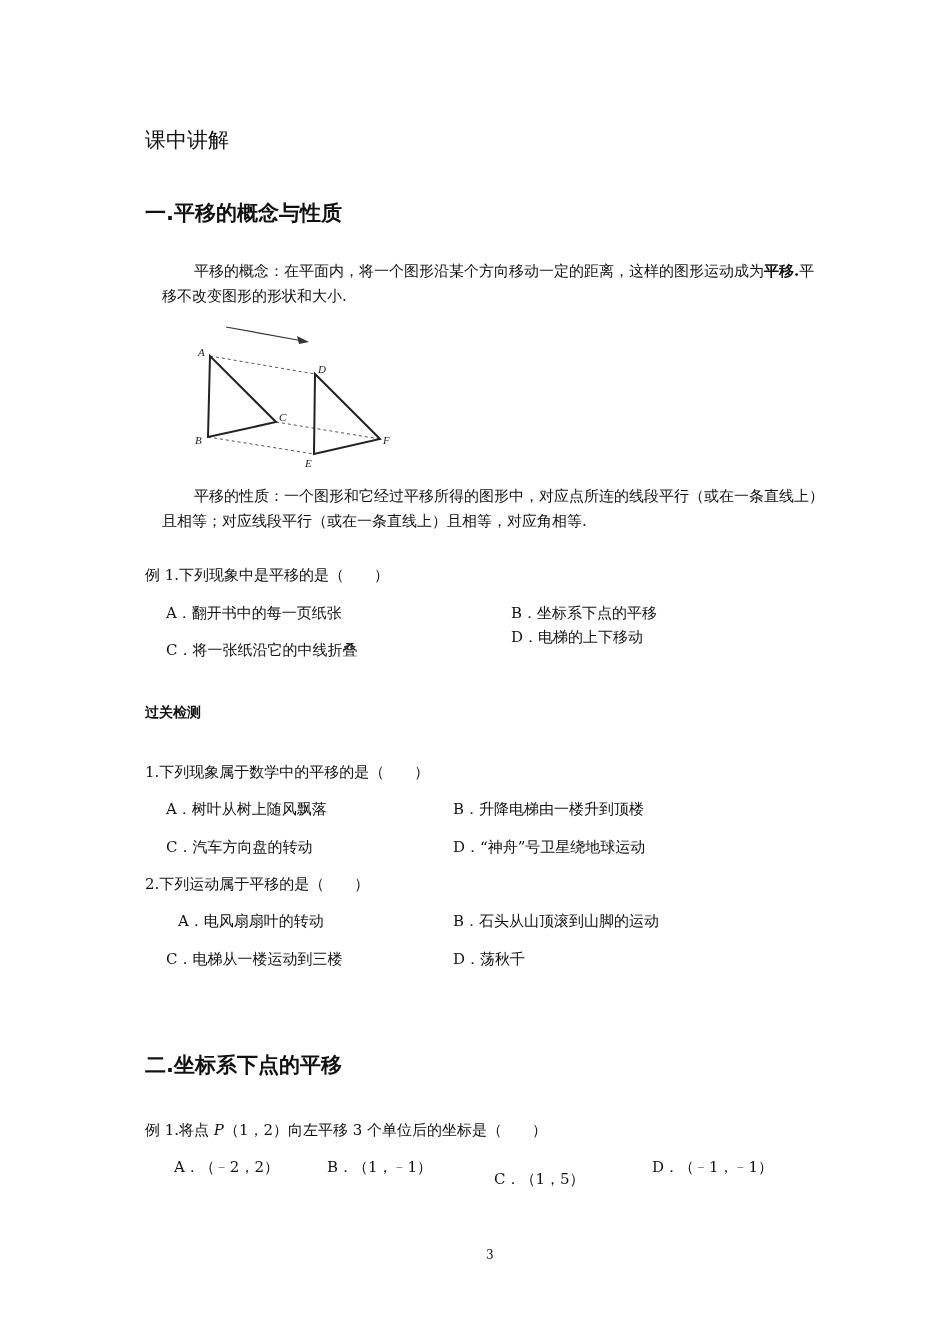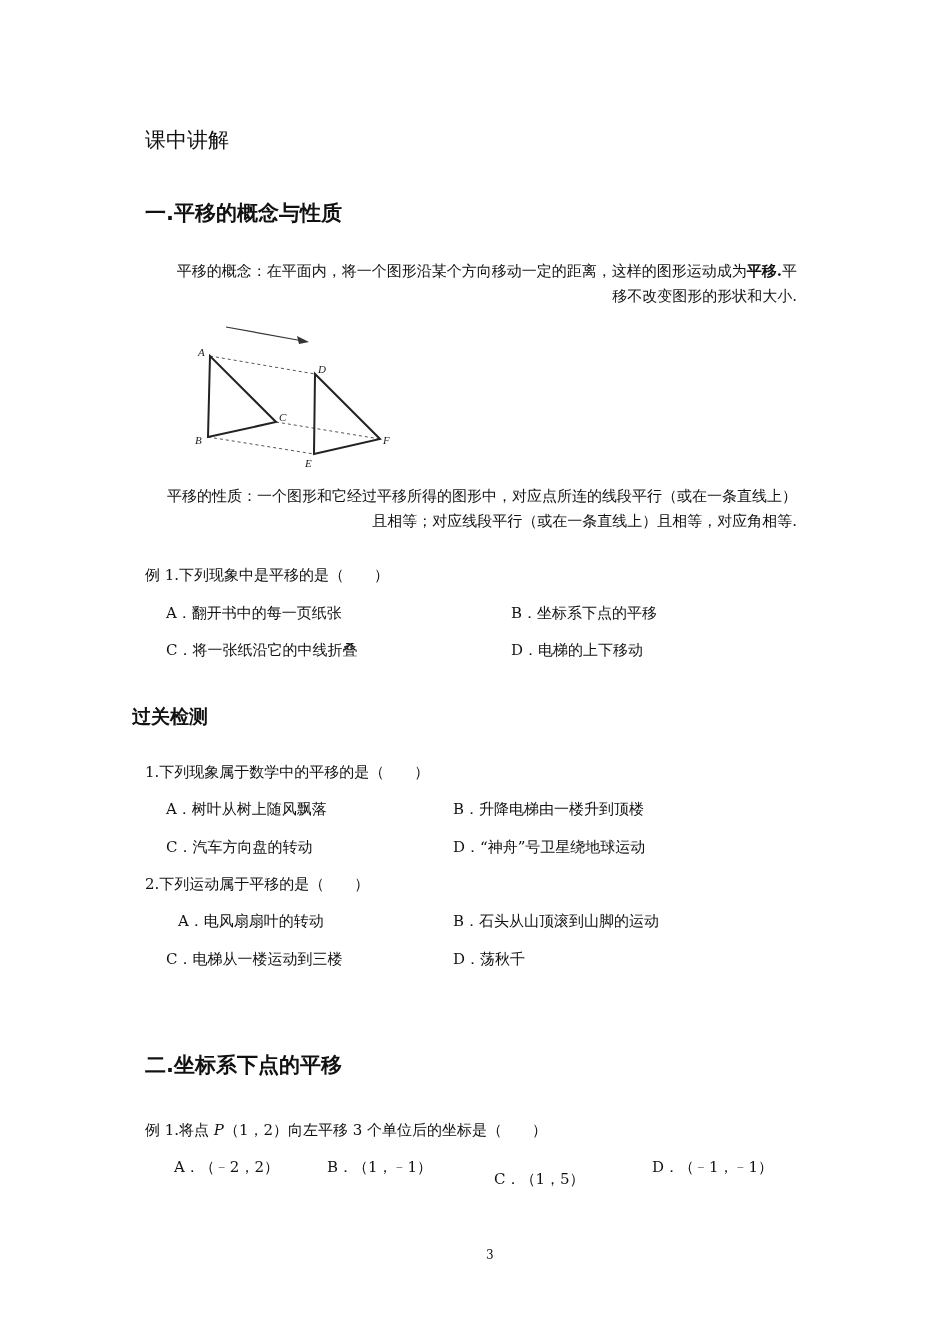--- a/index.html
+++ b/index.html
@@ -1,25 +1,25 @@
 <!DOCTYPE html>
 <html><head>
 <meta charset="utf-8">
 <style>
   html, body { margin: 0; padding: 0; background: #ffffff; }
   body { width: 950px; height: 1344px; position: relative; overflow: hidden;
          font-family: "DejaVu Serif", "Liberation Serif", serif; color: #111; }
   .abs { position: absolute; white-space: nowrap; }
   .h-lesson { left: 145px; top: 126px; font-family: "DejaVu Sans", "Liberation Sans", sans-serif; font-size: 21px; font-weight: 500; text-align: right; }
   .h-sec { font-family: "DejaVu Sans", "Liberation Sans", sans-serif; font-size: 21px; font-weight: bold; left: 145px; }
-  .para { font-size: 15px; line-height: 25px; left: 132px; width: 665px; white-space: normal; text-align: right; }
+  .para { font-size: 15px; line-height: 25px; left: 162px; width: 665px; white-space: normal; }
   .indent { text-indent: 32px; }
   .q { font-size: 15px; left: 145px; }
   .opt { font-size: 15px; }
-  .sub { font-family: Liberation Mono, monospace; font-size: 19px; font-weight: bold; left: 132px; }
+  .sub { font-family: Liberation Mono, monospace; font-size: 14px; font-weight: bold; left: 145px; }
   .bold { font-weight: bold; }
   .ital { font-style: italic; }
   .pg { font-size: 12px; left: 486px; top: 1248px; }
   svg text { font-family: "Liberation Serif", serif; font-style: italic; font-size: 11px; fill: #222; }
 </style>
 </head>
 <body>
 
 <div class="abs h-lesson">课中讲解</div>
 
@@ -50,21 +50,21 @@
   <text x="120" y="147">E</text>
   <text x="198" y="124">F</text>
 </svg>
 
 <div class="abs para indent" style="top:484px;">平移的性质：一个图形和它经过平移所得的图形中，对应点所连的线段平行（或在一条直线上）且相等；对应线段平行（或在一条直线上）且相等，对应角相等.</div>
 
 <div class="abs q" style="top:566px;">例 1.下列现象中是平移的是（　　）</div>
 <div class="abs opt" style="left:166px; top:604px;">A．翻开书中的每一页纸张</div>
 <div class="abs opt" style="left:511px; top:604px;">B．坐标系下点的平移</div>
 <div class="abs opt" style="left:166px; top:641px;">C．将一张纸沿它的中线折叠</div>
-<div class="abs opt" style="left:511px; top:641px;">D．电梯的上下移动</div>
+<div class="abs opt" style="left:511px; top:628px;">D．电梯的上下移动</div>
 
 <div class="abs sub" style="top:704px;">过关检测</div>
 
 <div class="abs q" style="top:763px;">1.下列现象属于数学中的平移的是（　　）</div>
 <div class="abs opt" style="left:166px; top:800px;">A．树叶从树上随风飘落</div>
 <div class="abs opt" style="left:453px; top:800px;">B．升降电梯由一楼升到顶楼</div>
 <div class="abs opt" style="left:166px; top:838px;">C．汽车方向盘的转动</div>
 <div class="abs opt" style="left:453px; top:838px;">D．“神舟”号卫星绕地球运动</div>
 
 <div class="abs q" style="top:875px;">2.下列运动属于平移的是（　　）</div>

